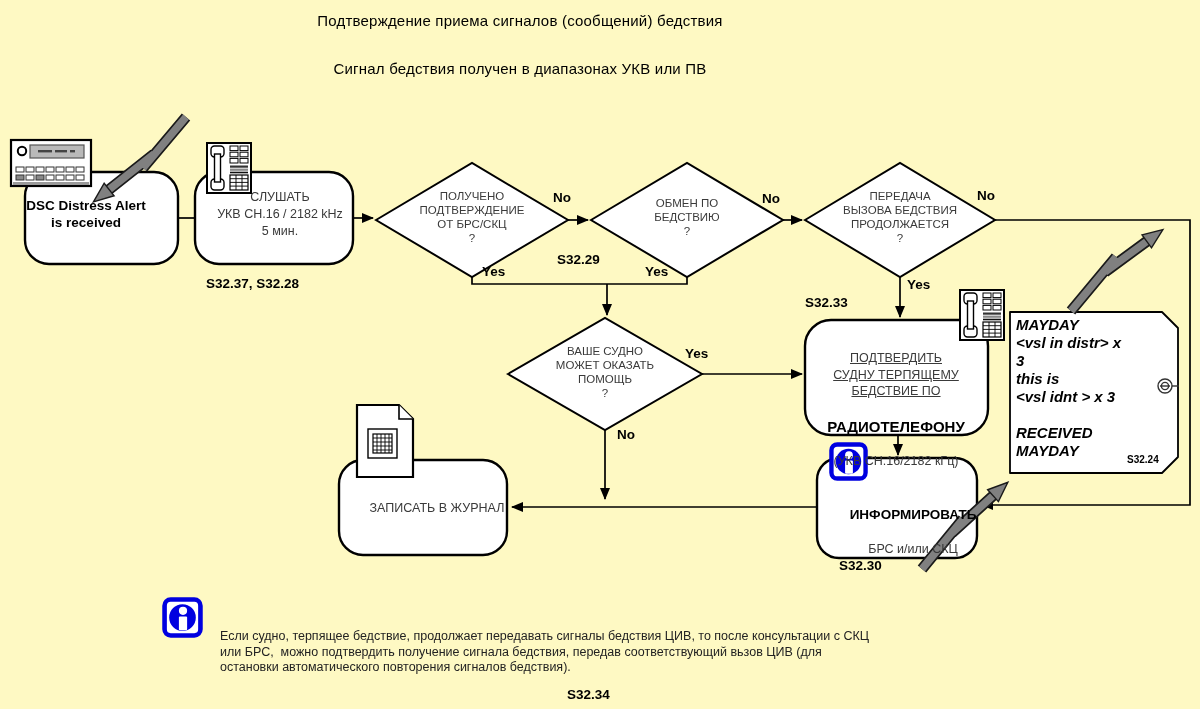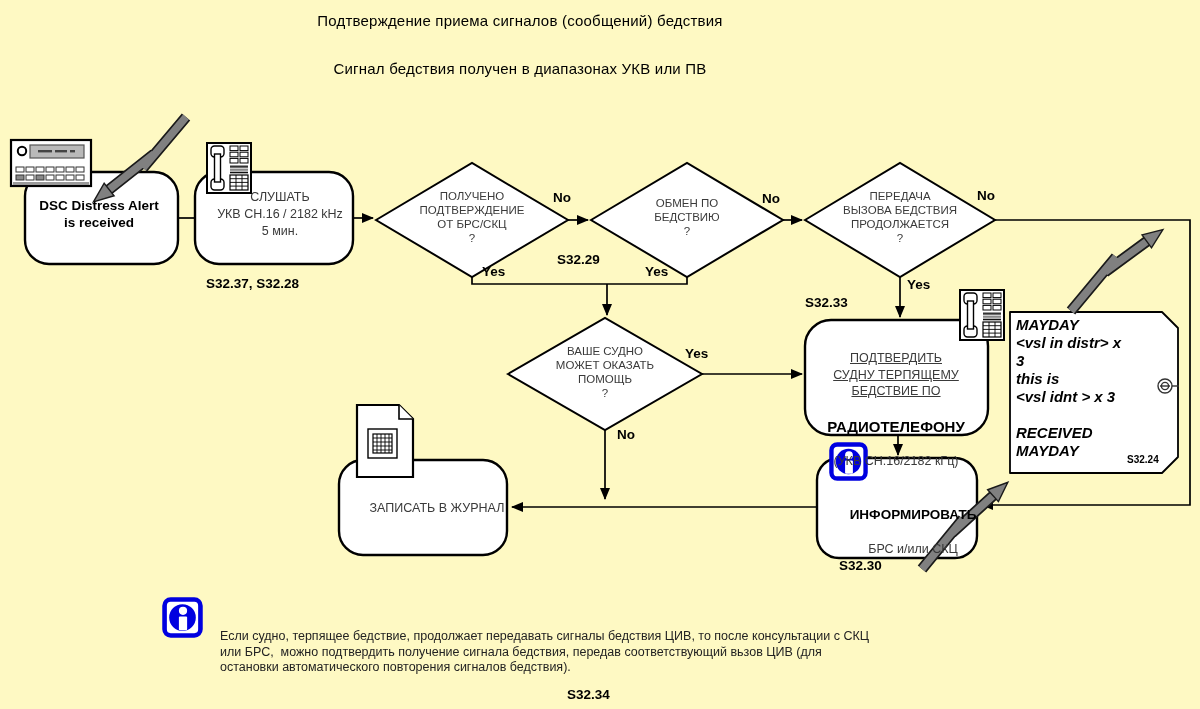--- a/index.html
+++ b/index.html
@@ -146,21 +146,21 @@
       <path d="M377,434 V453 M381,434 V453 M385,434 V453 M389,434 V453 M373,438 H392 M373,442 H392 M373,446 H392 M373,450 H392" stroke="#000" stroke-width="0.9"></path>
     </g>
 
     <use href="#sym-info" x="827" y="442" width="43" height="39"></use>
     <use href="#sym-info" x="162" y="597" width="41" height="41"></use>
   </svg>
 
   <div class="txt title center" style="left:260px;top:12px;width:520px;">Подтверждение приема сигналов (сообщений) бедствия</div>
   <div class="txt title center" style="left:260px;top:60px;width:520px;">Сигнал бедствия получен в диапазонах УКВ или ПВ</div>
 
-  <div class="txt bold-black center" style="left:25px;top:197px;width:148px;">DSC Distress  Alert
+  <div class="txt bold-black center" style="left:12px;top:197px;width:148px;">DSC Distress  Alert
 is received</div>
 
   <div class="txt node-minor center" style="left:198px;top:189px;width:164px;">СЛУШАТЬ
 УКВ CH.16 / 2182 kHz
 5 мин.</div>
   <div class="ref" style="left:206px;top:276px;">S32.37, S32.28</div>
 
   <div class="txt diamond-label center" style="left:394px;top:189px;width:156px;">ПОЛУЧЕНО
 ПОДТВЕРЖДЕНИЕ
 ОТ БРС/СКЦ

